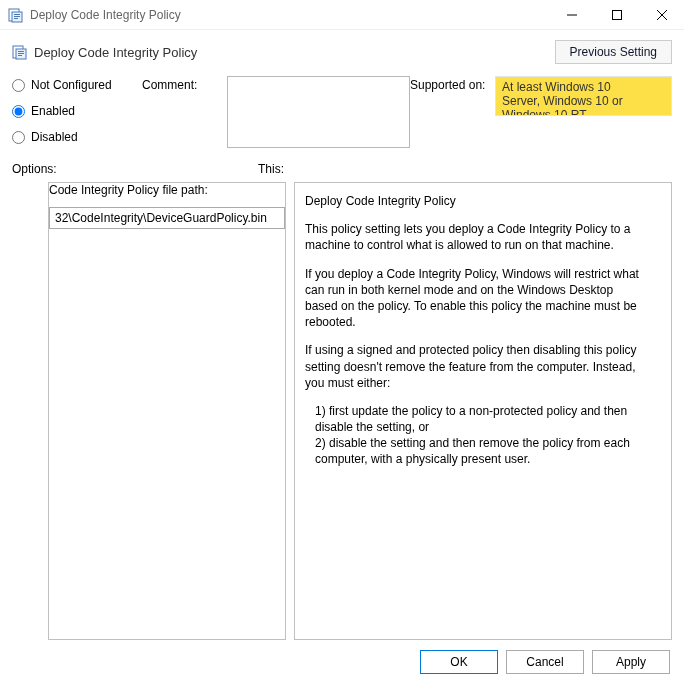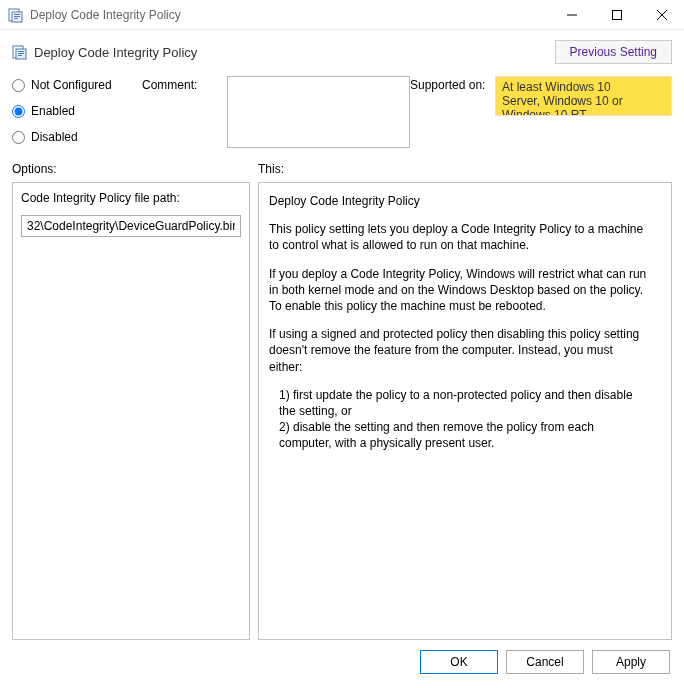--- a/index.html
+++ b/index.html
@@ -49,21 +49,21 @@
   }
   .nav-btn {
     height: 24px;
     padding: 0 14px;
     margin-left: 8px;
     background: #fff;
     border: 1px solid #aaa;
     font-size: 12px;
   }
   .nav-btn[disabled] {
-    color: #4c1d95;
+    color: #0f172a;
     border-color: #ccc;
     background: #f7f7f7;
   }
   .state-area {
     display: flex;
     padding: 8px 12px 0 12px;
   }
   .radio-col {
     width: 130px;
     padding-top: 2px;
@@ -125,23 +125,24 @@
   .panes-row {
     display: flex;
     padding: 0 12px;
     flex: 1;
     min-height: 0;
   }
   .options-pane {
     width: 238px;
     border: 1px solid #c0c0c0;
     background: #fff;
-    padding: 8px;
+    padding: 0;
     margin-right: 8px;
     overflow: auto;
+    margin-left: 36px;
   }
   .options-pane .opt-label {
     font-size: 12px;
     margin-bottom: 10px;
   }
   .options-pane input[type="text"] {
     width: 100%;
     height: 22px;
     border: 1px solid #aaa;
     padding: 0 5px;

